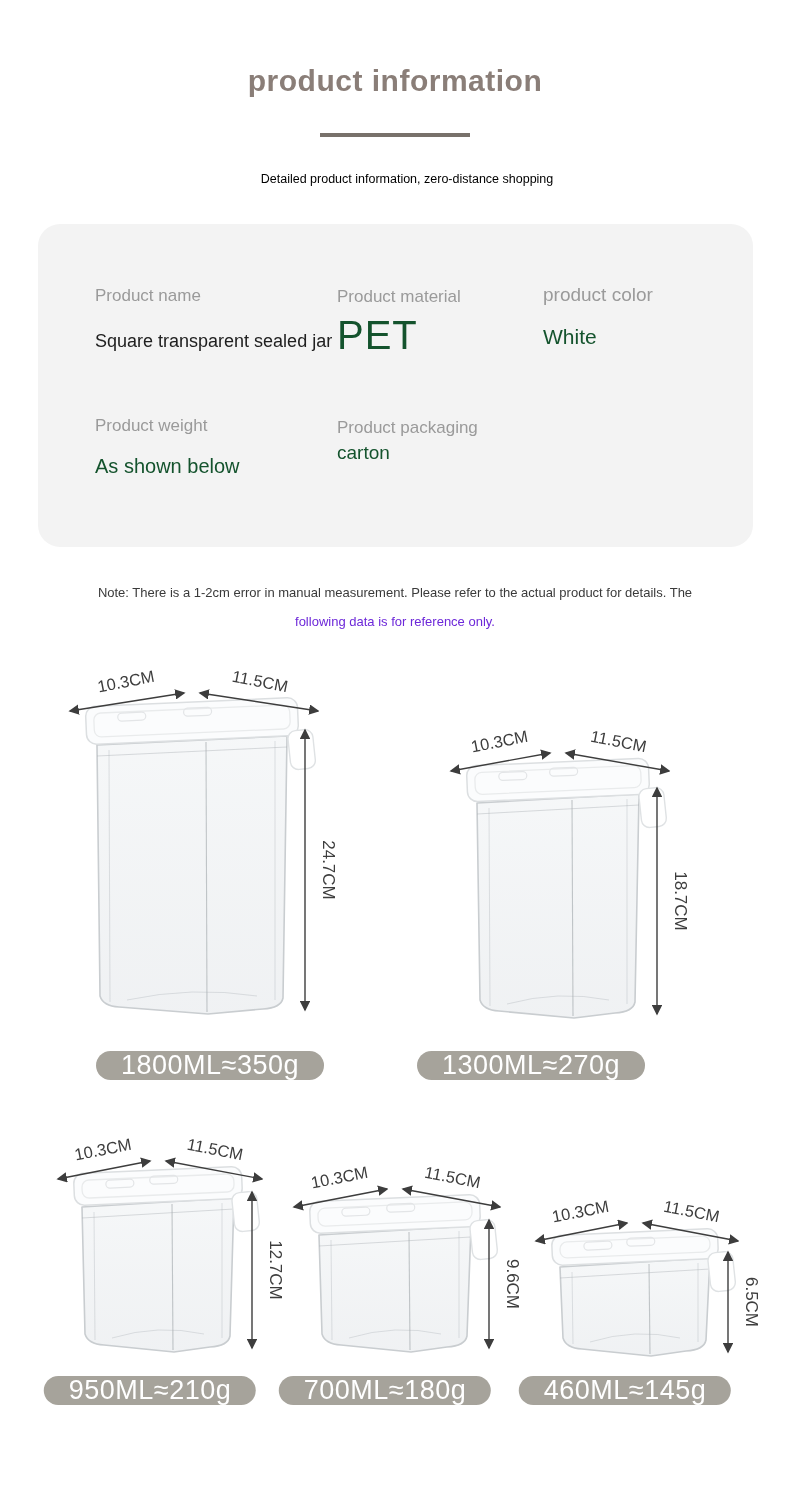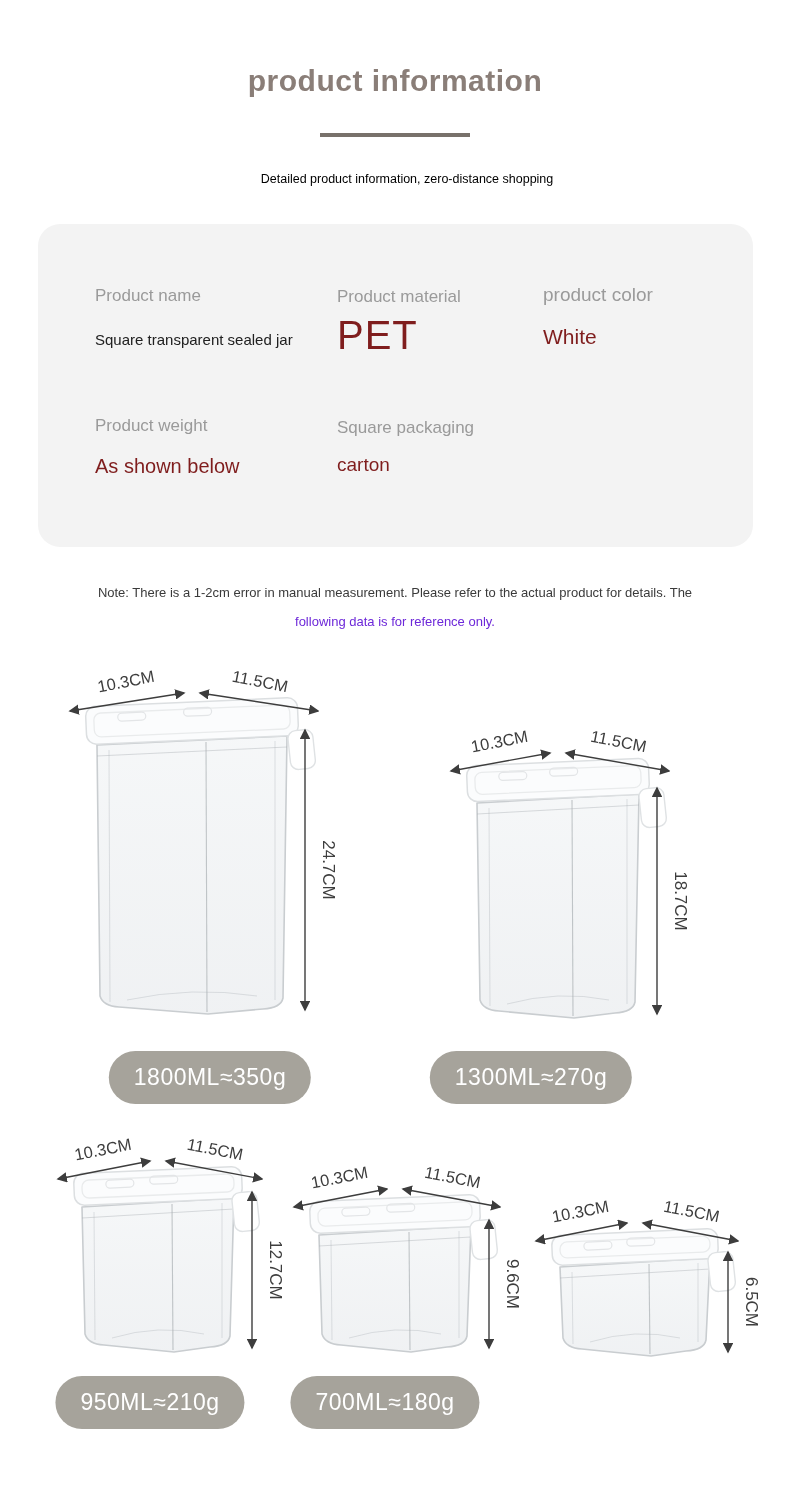--- a/index.html
+++ b/index.html
@@ -23,50 +23,50 @@
     position:absolute; top:172px; left:0; width:100%;
     text-align:center; font-size:12.5px; color:#000000;margin-left:12px;
   }
   
   .spec-card {
     position:absolute; left:38px; top:224px; width:715px; height:323px;
     background:#f3f3f3; border-radius:22px;
   }
   .field { position:absolute; }
   .flabel { font-size:17px; color:#9a9a9a; }
-  .fvalue { color:#7f1d1d; }
+  .fvalue { color:#14532d; }
   .f0 { left:57px; top:62px; }
-  .f0 .fvalue { font-size:15px; margin-top:25px; color:#202020; }
+  .f0 .fvalue { font-size:18px; margin-top:25px; color:#202020; }
   .f1 { left:299px; top:63px; }
   .f1 .fvalue { font-size:40px; font-weight:400; margin-top:6px; letter-spacing:1px; }
   .f2 { left:505px; top:60px; }
   .f2 .flabel { font-size:19px; }
   .f2 .fvalue { font-size:21px; margin-top:19px; }
   .f3 { left:57px; top:192px; }
   .f3 .fvalue { font-size:20px; margin-top:19px; }
   .f4 { left:299px; top:194px; }
-  .f4 .fvalue { font-size:19px; margin-top:16px; }
+  .f4 .fvalue { font-size:19px; margin-top:4px; }
   
   .note1 {
     position:absolute; top:585px; left:0; width:100%;
     text-align:center; font-size:13px; color:#3a3a3a;
   }
   .note2 {
     position:absolute; top:614px; left:0; width:100%;
     text-align:center; font-size:13px; color:#6d28d9;
   }
   
   .jar-row { position:absolute; left:0; width:790px; }
   #row1 { top:650px; height:400px; }
   #row2 { top:1130px; height:250px; }
   
   .pill {
     position:absolute; transform:translateX(-50%);
     background:#a6a39b; color:#ffffff;
-    font-size:23px; line-height:1; padding:15px 25px;
+    font-size:27px; line-height:1; padding:1px 25px;
     border-radius:30px; letter-spacing:0.5px; white-space:nowrap;
   }
 </style>
 </head>
 <body>
 
 <div class="canvas">
 
   <div class="page-title">product information</div>
   <div class="title-divider"></div>
@@ -83,21 +83,21 @@
     </div>
     <div class="field f2">
       <div class="flabel">product color</div>
       <div class="fvalue">White</div>
     </div>
     <div class="field f3">
       <div class="flabel">Product weight</div>
       <div class="fvalue">As shown below</div>
     </div>
     <div class="field f4">
-      <div class="flabel">Square packaging</div>
+      <div class="flabel">Product packaging</div>
       <div class="fvalue">carton</div>
     </div>
   </section>
 
   <div class="note1">Note: There is a 1-2cm error in manual measurement. Please refer to the actual product for details. The</div>
   <div class="note2">following data is for reference only.</div>
 
   <svg id="row1" class="jar-row" viewBox="0 650 790 400">
     <defs>
       <marker id="ah1" viewBox="0 0 10 10" refX="8.5" refY="5" markerWidth="7.5" markerHeight="7.5" orient="auto-start-reverse">
@@ -246,14 +246,15 @@
     <text x="690.5" y="1217" transform="rotate(11 690.5 1217)" text-anchor="middle" font-size="16.5" fill="#3d3d3d">11.5CM</text>
     <line x1="728" y1="1252" x2="728" y2="1352" stroke="#3d3d3d" stroke-width="1.4" marker-start="url(#ah2)" marker-end="url(#ah2)"></line>
     <text x="746" y="1302" transform="rotate(90 746 1302)" text-anchor="middle" font-size="17" fill="#3d3d3d">6.5CM</text>
   </g>
     </svg>
 
   <div class="pill" style="left:210px; top:1051px;">1800ML≈350g</div>
   <div class="pill" style="left:531px; top:1051px;">1300ML≈270g</div>
   <div class="pill" style="left:150px; top:1376px;">950ML≈210g</div>
   <div class="pill" style="left:385px; top:1376px;">700ML≈180g</div>
+  <div class="pill" style="left:625px; top:1376px;">460ML≈145g</div>
 
 </div>
 
 </body></html>

